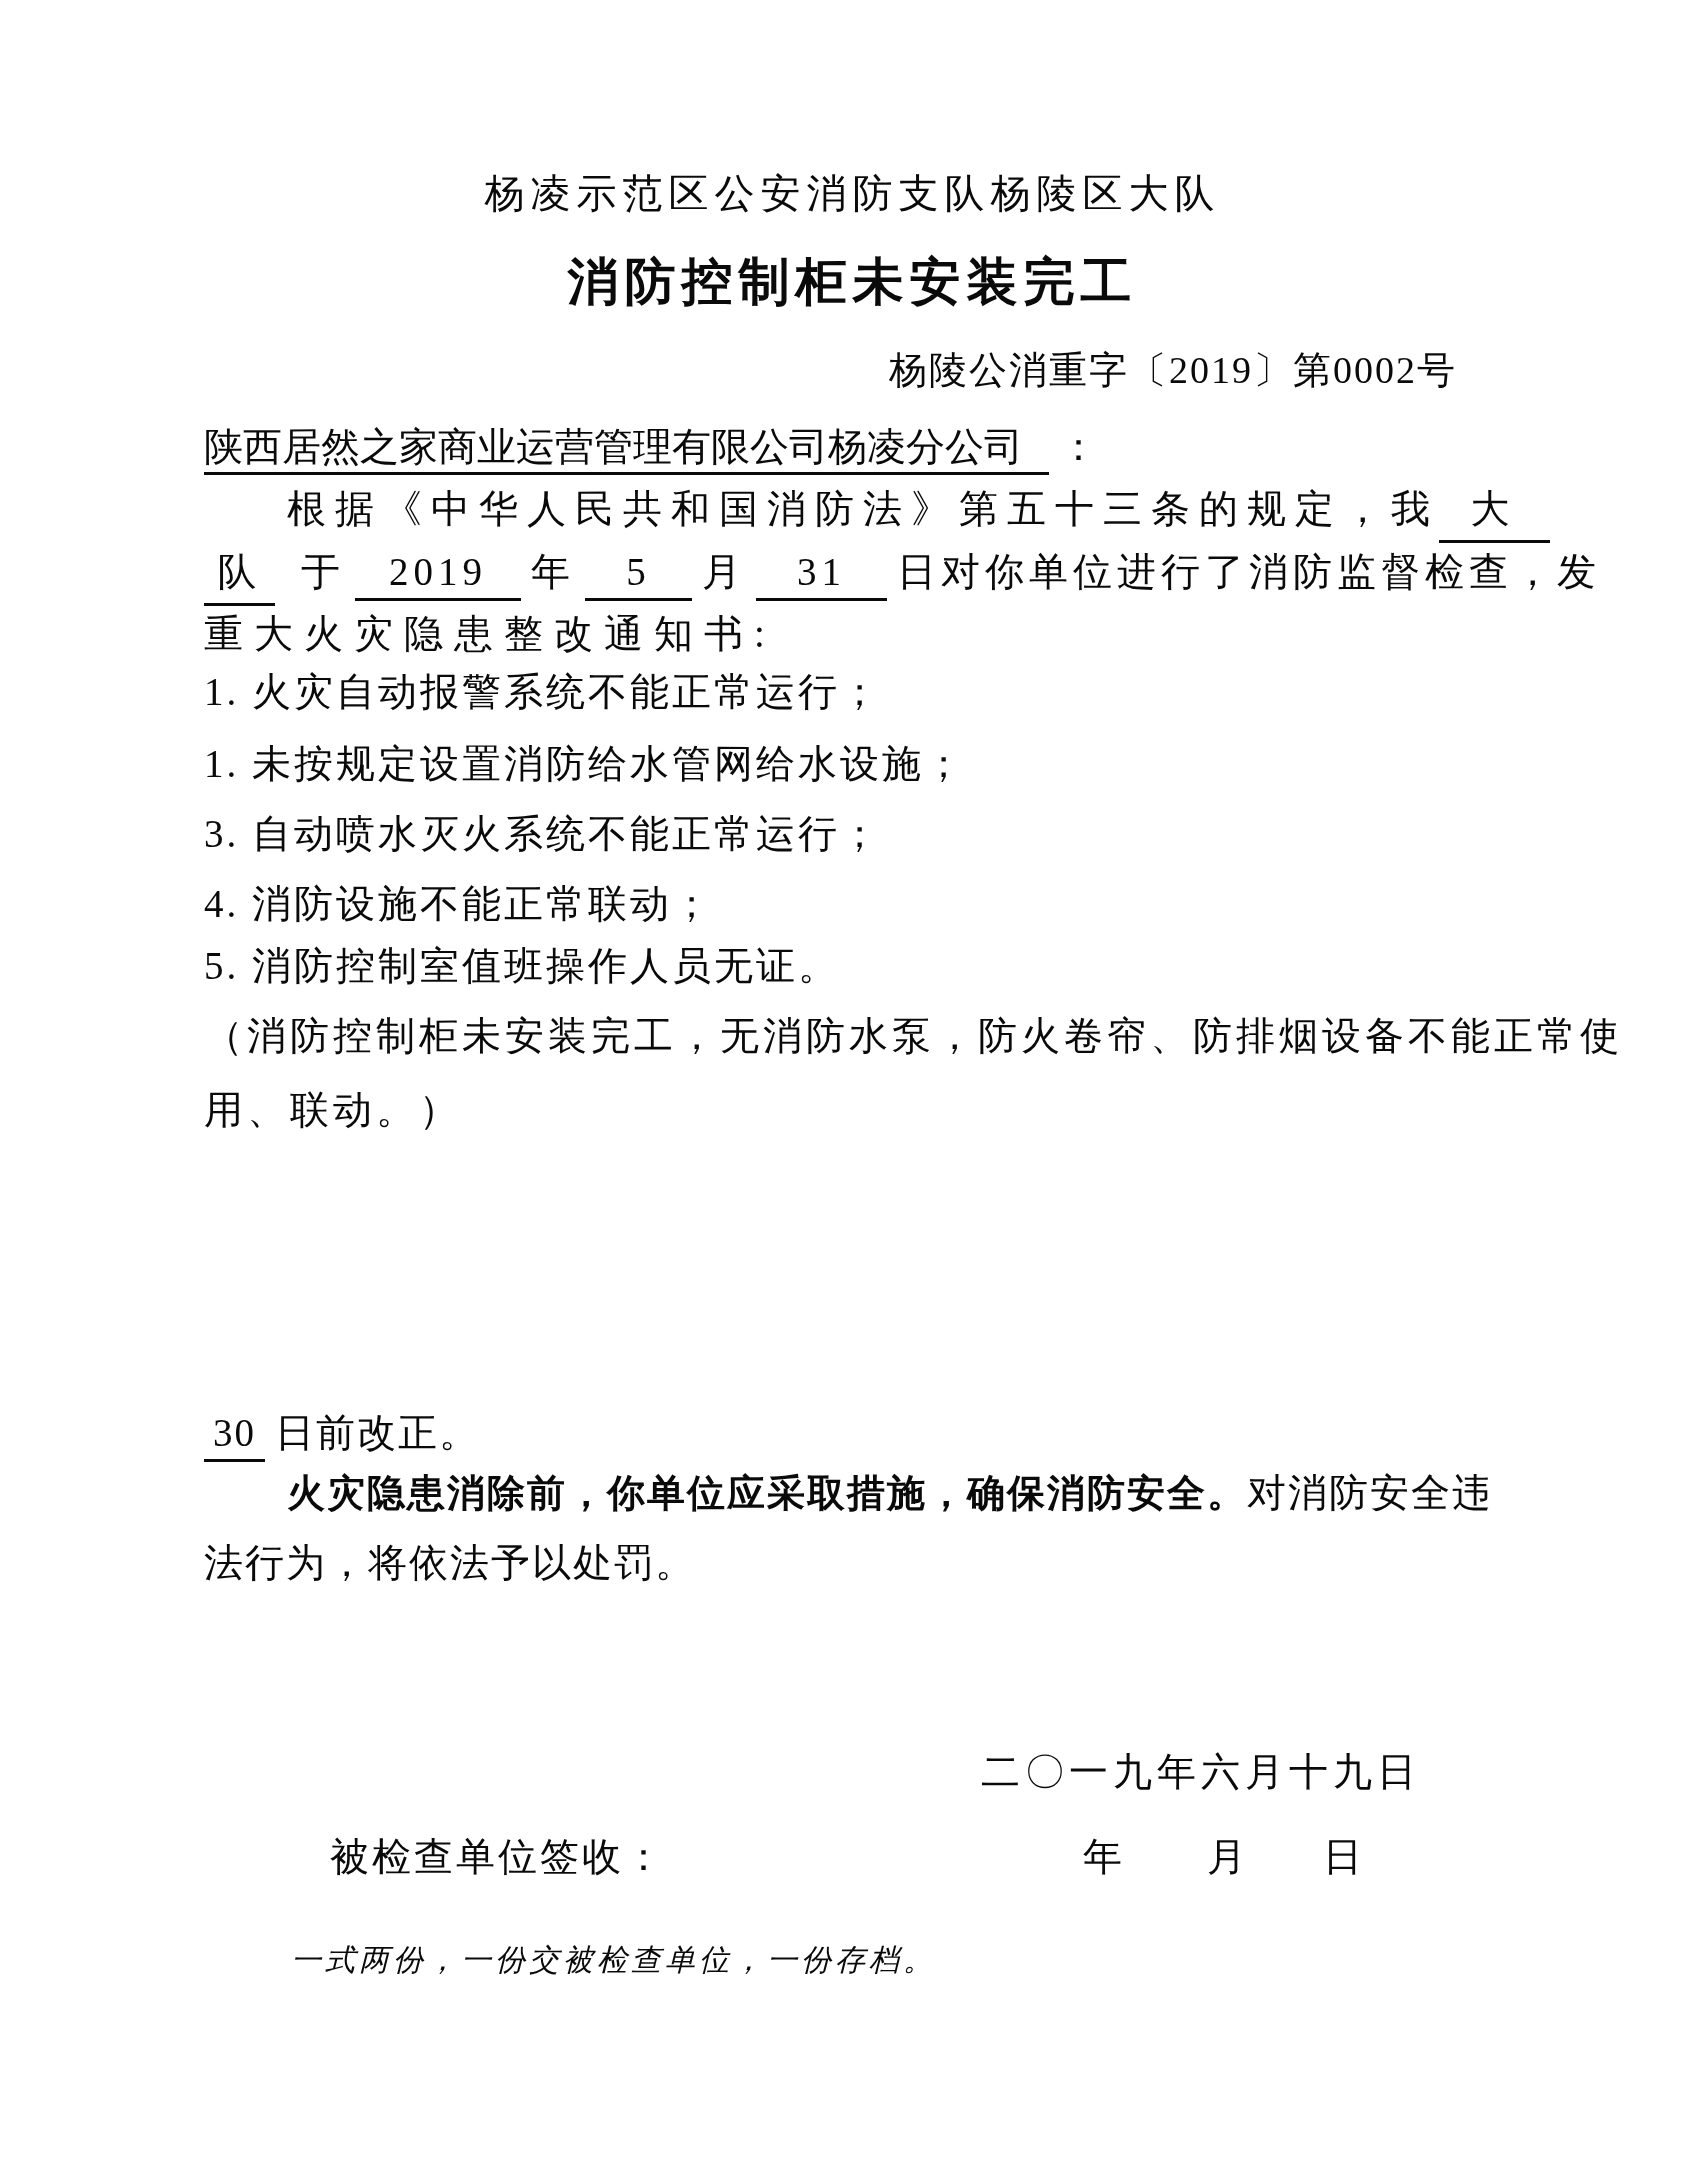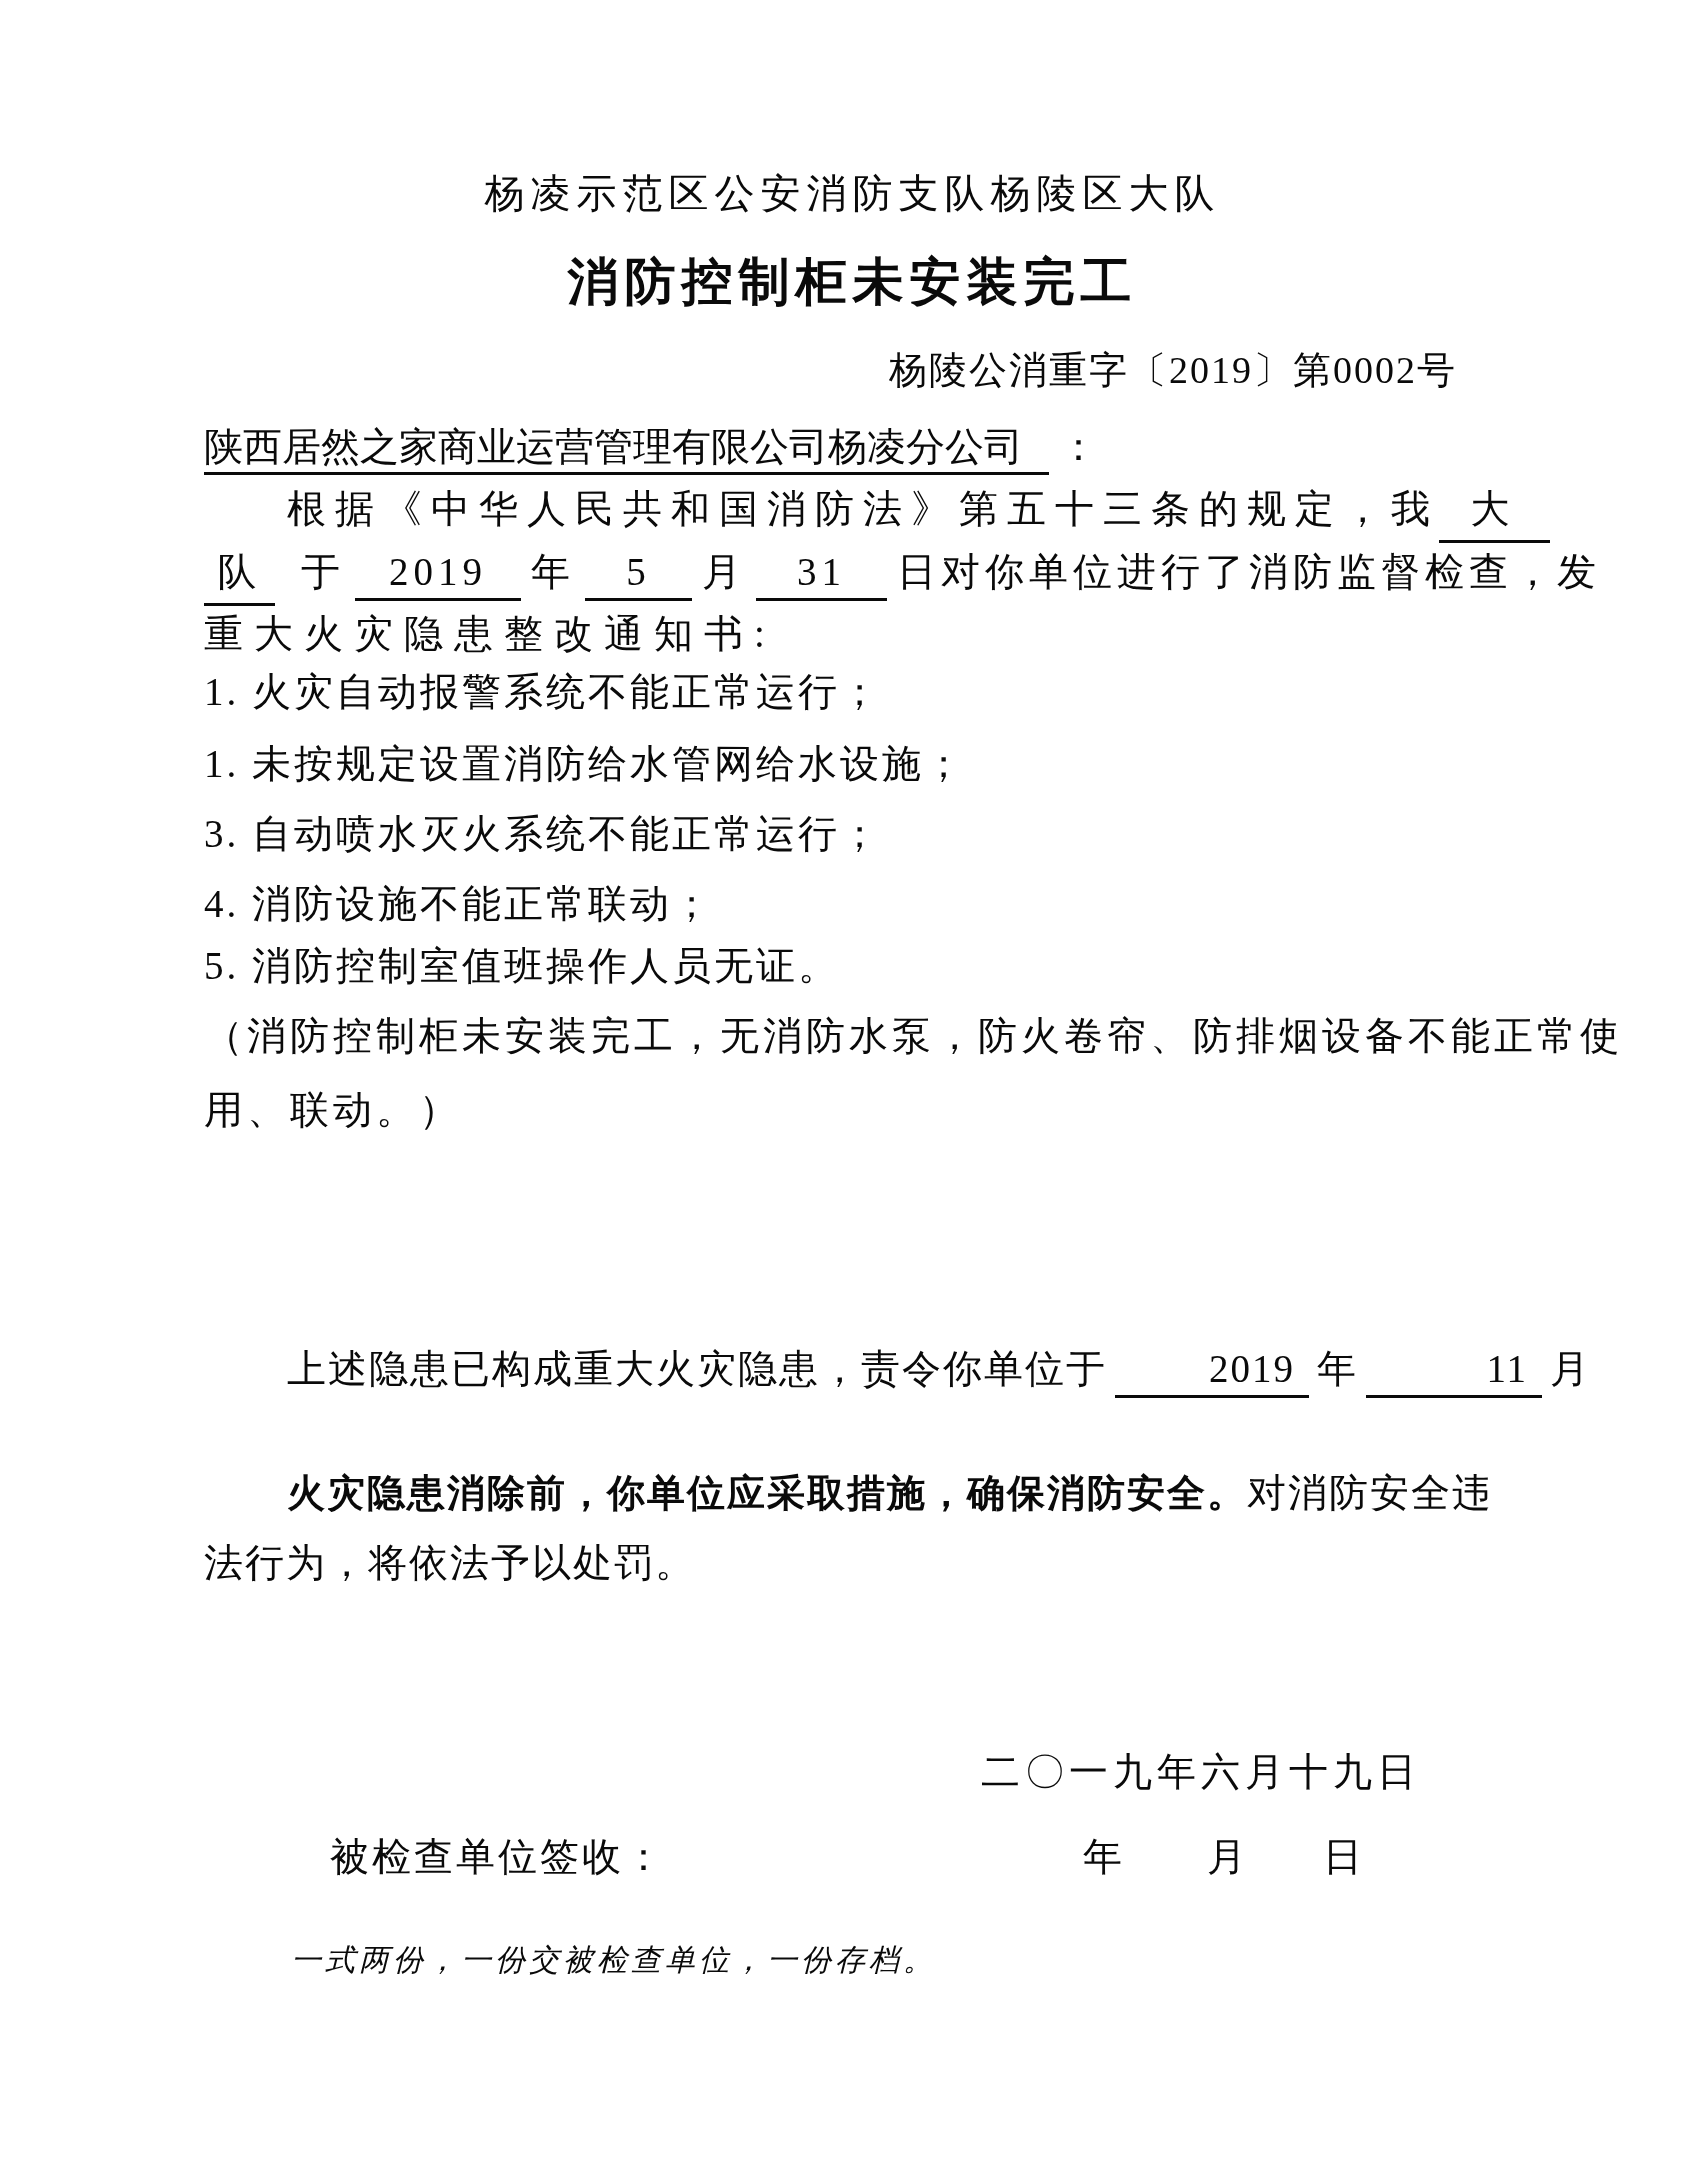--- a/index.html
+++ b/index.html
@@ -135,24 +135,24 @@
 
   <div class="line hazard hz-0 body-text">1. 火灾自动报警系统不能正常运行；</div>
   <div class="line hazard hz-1 body-text">1. 未按规定设置消防给水管网给水设施；</div>
   <div class="line hazard hz-2 body-text">3. 自动喷水灭火系统不能正常运行；</div>
   <div class="line hazard hz-3 body-text">4. 消防设施不能正常联动；</div>
   <div class="line hazard hz-4 body-text">5. 消防控制室值班操作人员无证。</div>
 
   <div class="line remark-1 body-text">（消防控制柜未安装完工，无消防水泵，防火卷帘、防排烟设备不能正常使</div>
   <div class="line remark-2 body-text">用、联动。）</div>
 
-  <div class="line deadline-1 body-text">
-    <span class="indent"></span><span>上述隐患已构成重大火灾隐患，责令你单位于</span><span class="blank num-right w-year2">2019</span><span>年</span><span class="blank num-right w-month2">11</span><span>月</span>
+
+  <div class="line deadline-2 body-text">
+    <span class="blank w-day2">30</span><span>日前改正。</span>
   </div>
-
 
   <div class="line warning-1 body-text">
     <span class="indent"></span><span class="bold-seg">火灾隐患消除前，你单位应采取措施，确保消防安全。</span><span>对消防安全违</span>
   </div>
 
   <div class="line warning-2 body-text">法行为，将依法予以处罚。</div>
 
   <div class="line issue-date">二〇一九年六月十九日</div>
 
   <div class="line signoff-label">被检查单位签收：</div>

